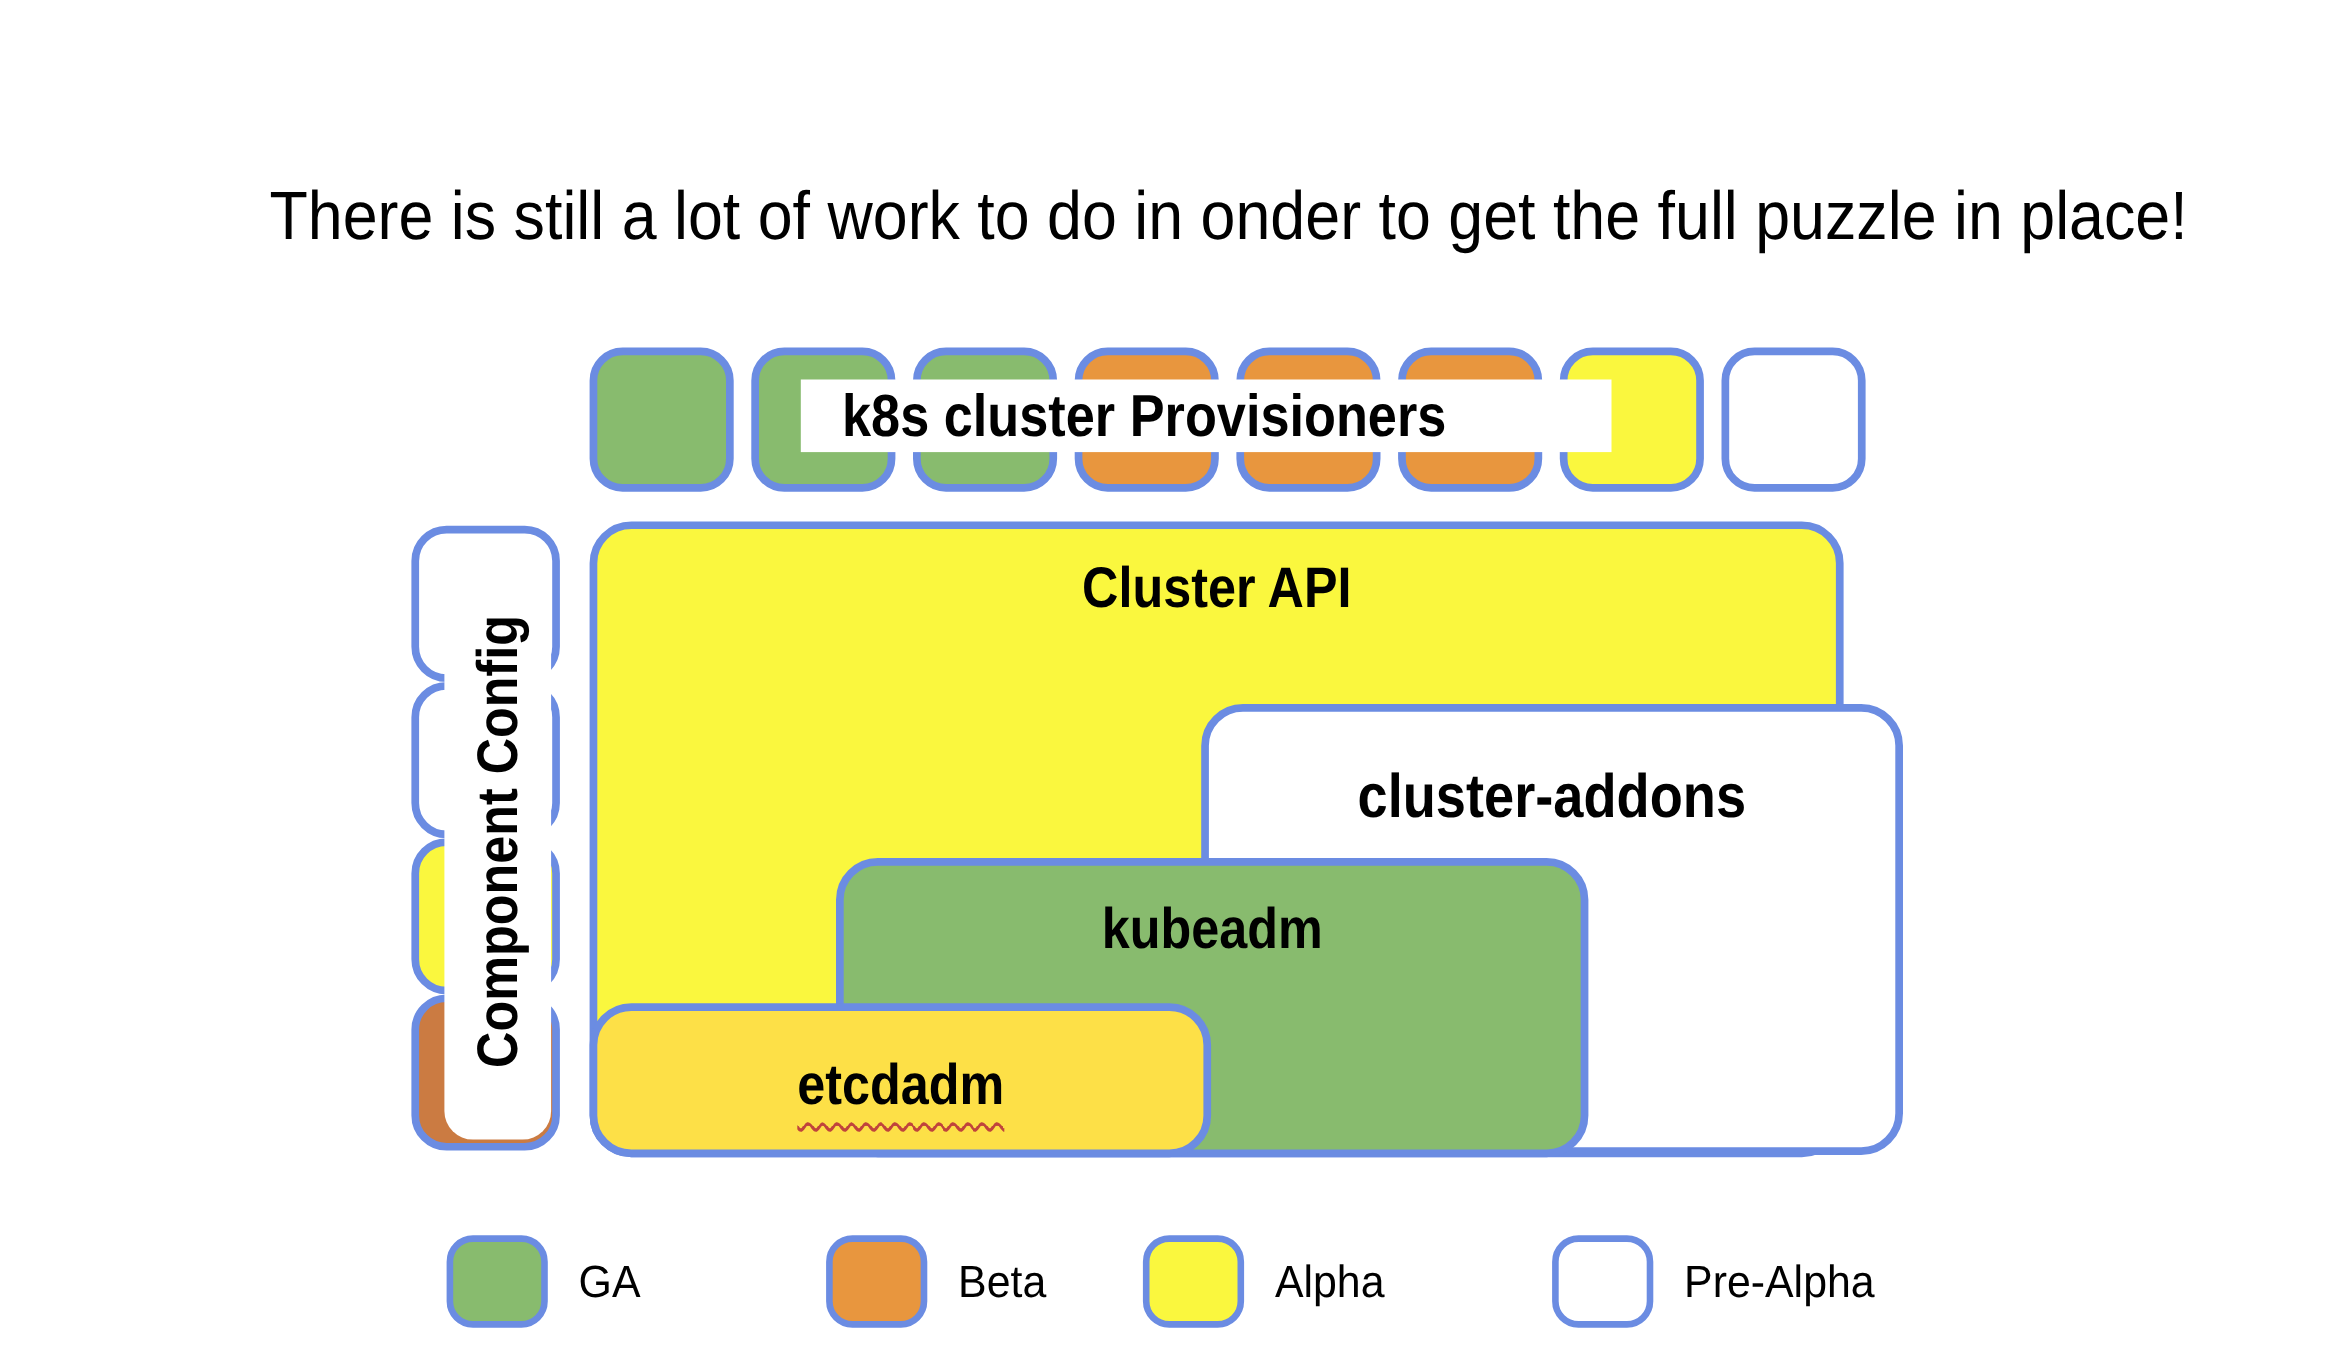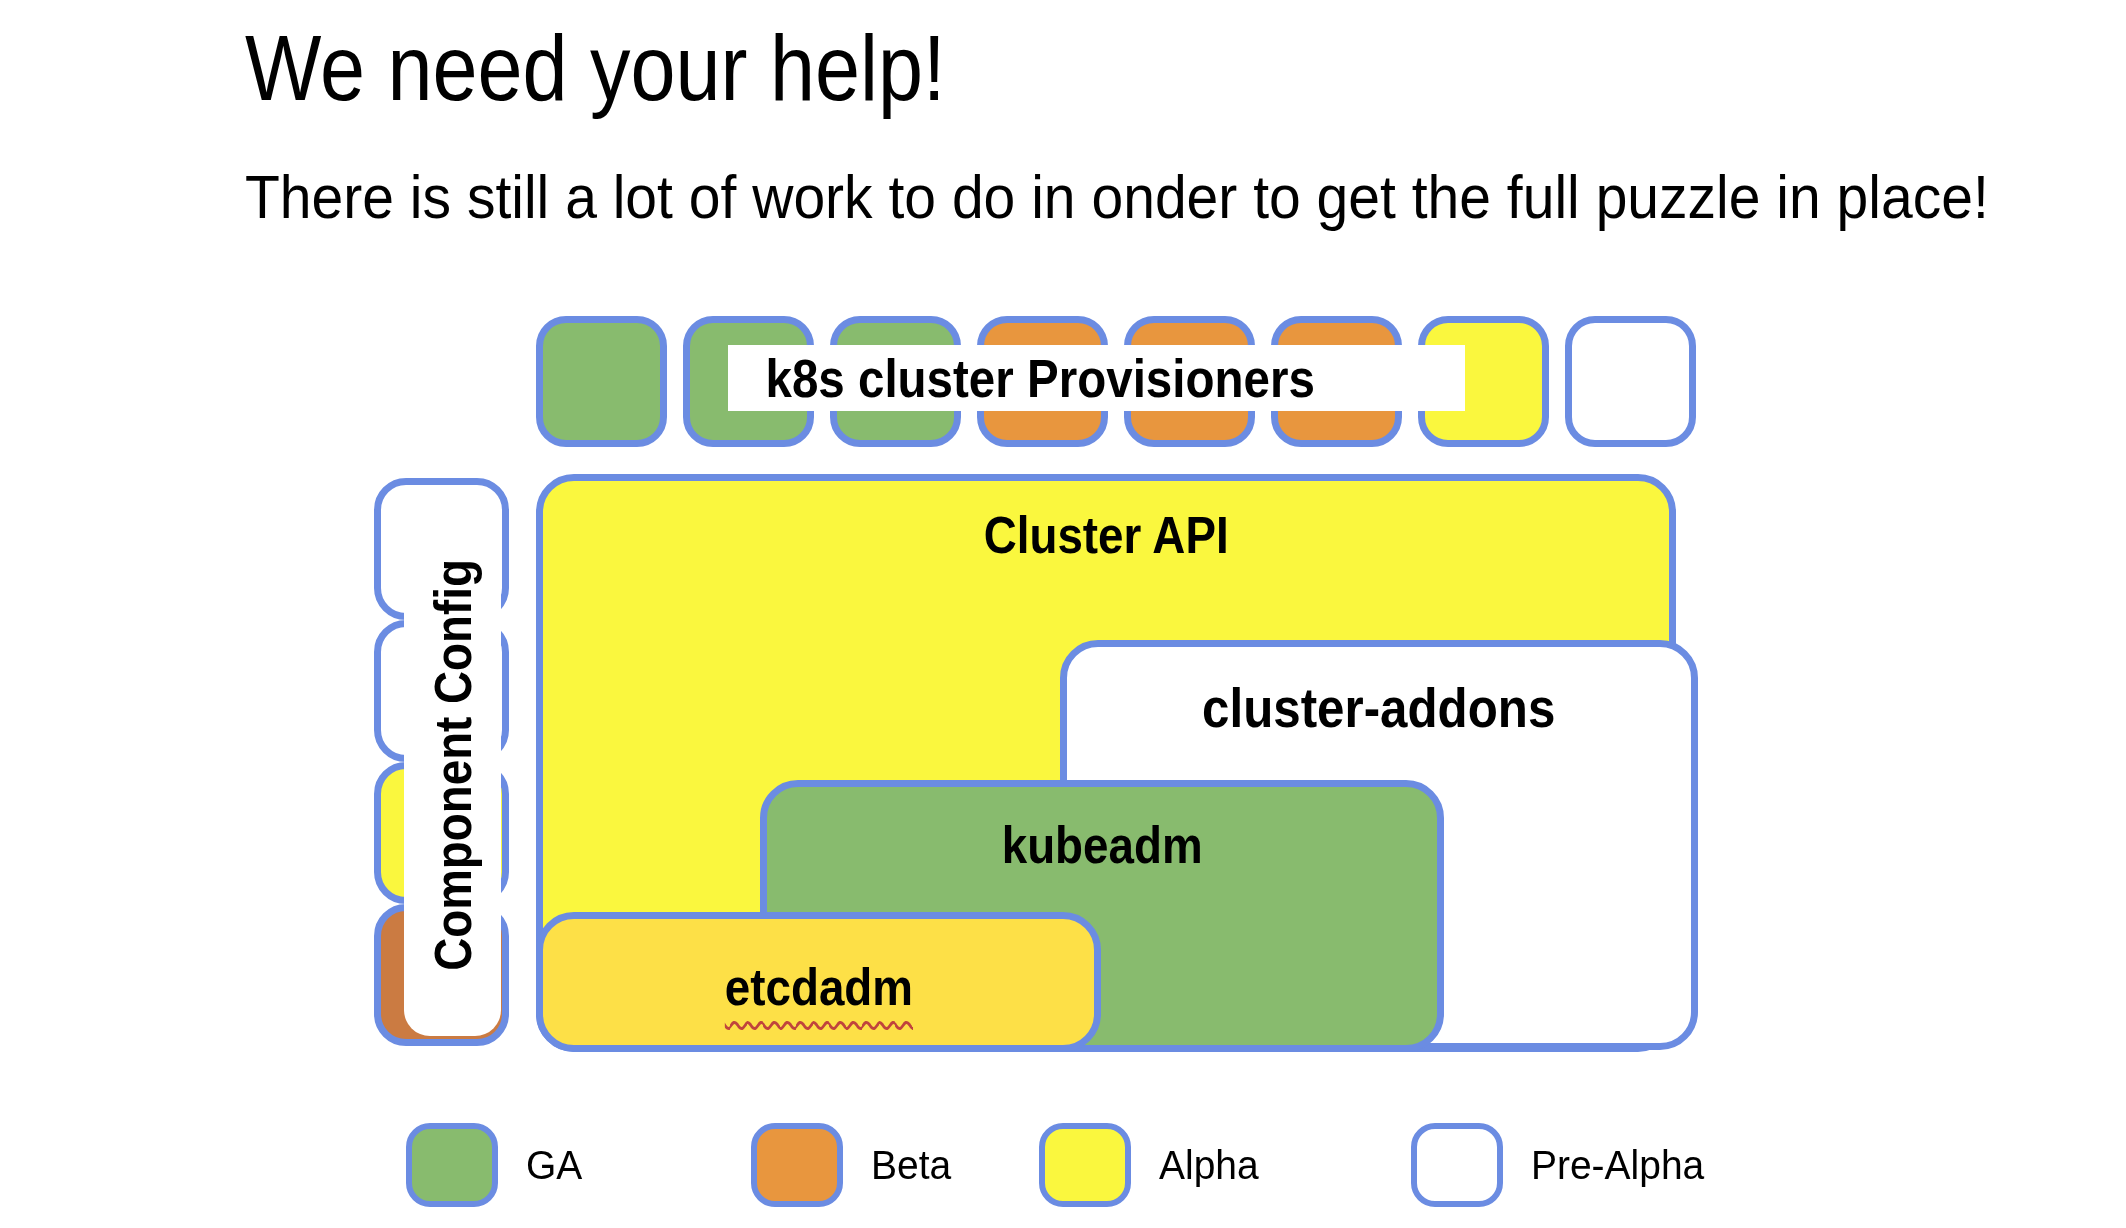--- a/index.html
+++ b/index.html
@@ -26,43 +26,40 @@
     background:#fff;display:flex;align-items:center;
     font-size:54px;font-weight:700;}
   .col-label{position:absolute;left:404px;top:494px;width:97px;height:542px;z-index:6;
     background:#fff;border-radius:26px;display:flex;align-items:center;justify-content:center;
     font-size:52px;font-weight:700;}
   .col-label .vtext{writing-mode:vertical-rl;transform:rotate(180deg) scaleY(0.88);white-space:nowrap;}
 
   .bigbox{position:absolute;box-sizing:border-box;border:7px solid var(--blue);border-radius:38px;}
   .box-label{display:block;text-align:center;font-weight:700;font-size:52px;line-height:1.1;}
   #cluster-api{left:536px;top:474px;width:1140px;height:578px;background:var(--yellow);z-index:1;padding-top:26px;}
-  #cluster-addons{left:1060px;top:640px;width:638px;height:410px;background:#fff;z-index:2;padding-top:30px;}
+  #cluster-addons{left:1092px;top:640px;width:638px;height:410px;background:#fff;z-index:2;padding-top:46px;}
   #cluster-addons .box-label{font-size:56px;}
   #kubeadm{left:760px;top:780px;width:684px;height:272px;background:var(--green);z-index:3;padding-top:30px;}
   #etcdadm{left:536px;top:912px;width:565px;height:140px;background:#fde047;z-index:4;padding-top:40px;}
   #etcdadm .box-label .cond{
     text-decoration-line:underline;text-decoration-style:wavy;
     text-decoration-color:var(--squiggle);text-decoration-thickness:2.5px;
     text-underline-offset:16px;}
 
   .legend{position:absolute;left:0;top:1120px;width:2126px;height:95px;}
   .legend-item{position:absolute;display:flex;align-items:center;height:90px;}
   .legend-swatch{box-sizing:border-box;width:92px;height:84px;border:6px solid var(--blue);
     border-radius:24px;flex:0 0 auto;}
   .legend-text{margin-left:28px;font-size:41px;font-weight:400;}
 </style>
 </head>
 <body>
 
 <div class="slide" style="--blue: #6b8ce2; --green: #88bb6e; --orange: #e8963e; --yellow: #faf73e; --squiggle: #c0443c;">
 
-  <div class="title">
-    <span class="cond-left">We need your help!</span>
-  </div>
 
   <div class="subtitle">
     <span class="cond-left" style="transform:scaleX(0.92)">There is still a lot of work to do in onder to get the full puzzle in place!</span>
   </div>
 
   <div class="top-row" id="top-row">
       <div class="sq" style="background: rgb(136, 187, 110);"></div>
       <div class="sq" style="background: rgb(136, 187, 110);"></div>
       <div class="sq" style="background: rgb(136, 187, 110);"></div>
       <div class="sq" style="background: rgb(232, 150, 62);"></div>

